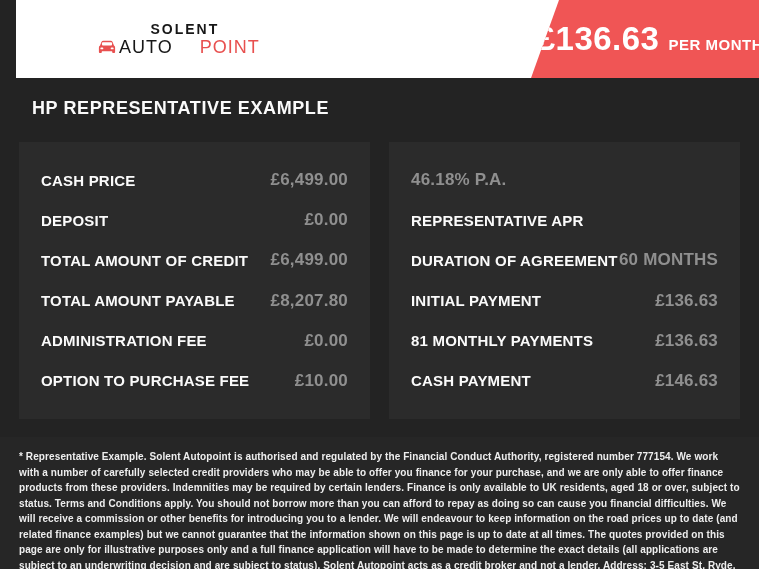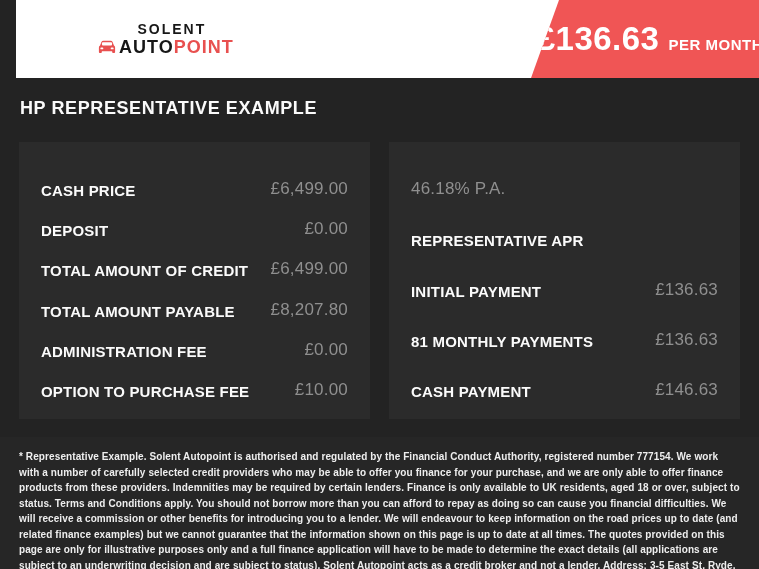--- a/index.html
+++ b/index.html
@@ -13,61 +13,61 @@
     position:absolute;top:0;left:16px;width:759px;height:78px;background:#ffffff;
   }
   .logo{
     position:absolute;left:82px;top:21px;cursor:pointer;
   }
   .logo-line1{
     text-align:center;font-weight:bold;font-size:14px;letter-spacing:2px;
     color:#171717;line-height:16px;padding-left:12px;
   }
   .logo-line2{
-    display:flex;align-items:center;font-weight:bold;font-size:18px;
+    display:flex;align-items:center;font-weight:normal;font-size:18px;
     letter-spacing:1px;color:#171717;line-height:20px;
   }
   .logo-car{display:inline-flex;margin-right:3px;}
-  .logo-point{color:#e8504f;}
+  .logo-point{color:#e8504f;margin-left:27px;}
   
   .banner{
     position:absolute;top:0;right:0;width:244px;height:78px;
     background:#f05555;
     clip-path:polygon(28px 0, 100% 0, 100% 100%, 0 100%);
     display:flex;align-items:center;justify-content:center;
   }
   .banner-amount{
     color:#ffffff;font-weight:bold;font-size:33px;letter-spacing:0.5px;
   }
   .banner-per{
     color:#ffffff;font-weight:bold;font-size:15px;letter-spacing:0.5px;
     margin-left:9px;transform:translateY(5px);
   }
   
   .section-title{
-    position:absolute;left:20px;top:98px;color:#fafafa;
+    position:absolute;left:32px;top:98px;color:#fafafa;
     font-size:18px;font-weight:bold;letter-spacing:0.6px;
   }
   
   .panel{
     position:absolute;top:142px;height:277px;width:351px;
     background:#2b2b2b;box-sizing:border-box;
     padding:19px 22px;display:flex;flex-direction:column;
     justify-content:space-between;
   }
   .panel-left{left:19px;}
   .panel-right{left:389px;}
   .frow{
-    display:flex;justify-content:space-between;align-items:flex-end;height:38px;
+    display:flex;justify-content:space-between;align-items:center;height:38px;
   }
   .frow .flabel{
     color:#fbfbfb;font-weight:bold;font-size:15px;letter-spacing:0.2px;
   }
   .frow .fvalue{
-    color:#8f8f8f;font-weight:normal;font-size:17px;letter-spacing:0.2px;
+    color:#8f8f8f;font-weight:bold;font-size:17px;letter-spacing:0.2px;
     text-align:right;white-space:nowrap;
   }
   
   .footerband{
     position:absolute;left:0;top:437px;width:759px;height:132px;background:#262626;
   }
   .disclaimer{
     position:absolute;left:19px;top:12px;width:721px;
     color:#eeeeee;font-size:10px;font-weight:bold;line-height:15.5px;
     letter-spacing:0.1px;
@@ -129,20 +129,24 @@
 </div>
 
 <div class="panel panel-right">
   <div class="frow">
     <span class="fvalue">46.18% P.A.</span>
   </div>
   <div class="frow">
     <span class="flabel">REPRESENTATIVE APR</span>
   </div>
   <div class="frow">
+    <span class="flabel">DURATION OF AGREEMENT</span>
+    <span class="fvalue">60 MONTHS</span>
+  </div>
+  <div class="frow">
     <span class="flabel">INITIAL PAYMENT</span>
     <span class="fvalue">£136.63</span>
   </div>
   <div class="frow">
     <span class="flabel">81 MONTHLY PAYMENTS</span>
     <span class="fvalue">£136.63</span>
   </div>
   <div class="frow">
     <span class="flabel">CASH PAYMENT</span>
     <span class="fvalue">£146.63</span>

